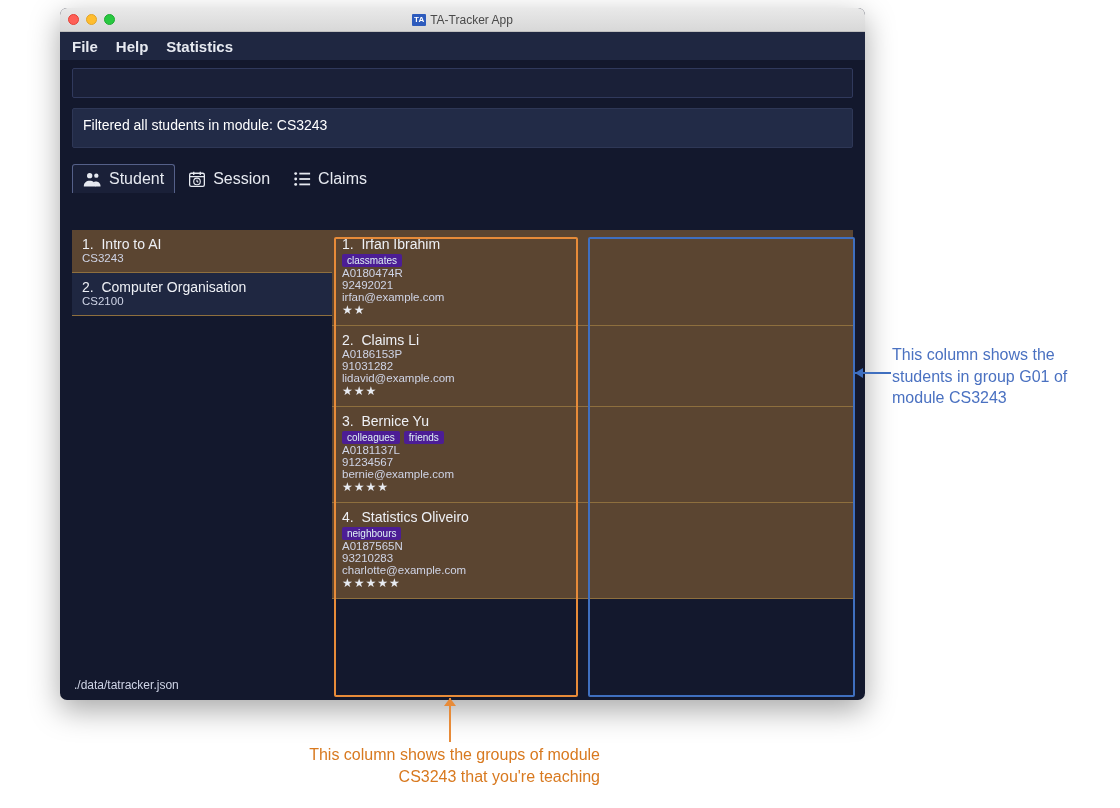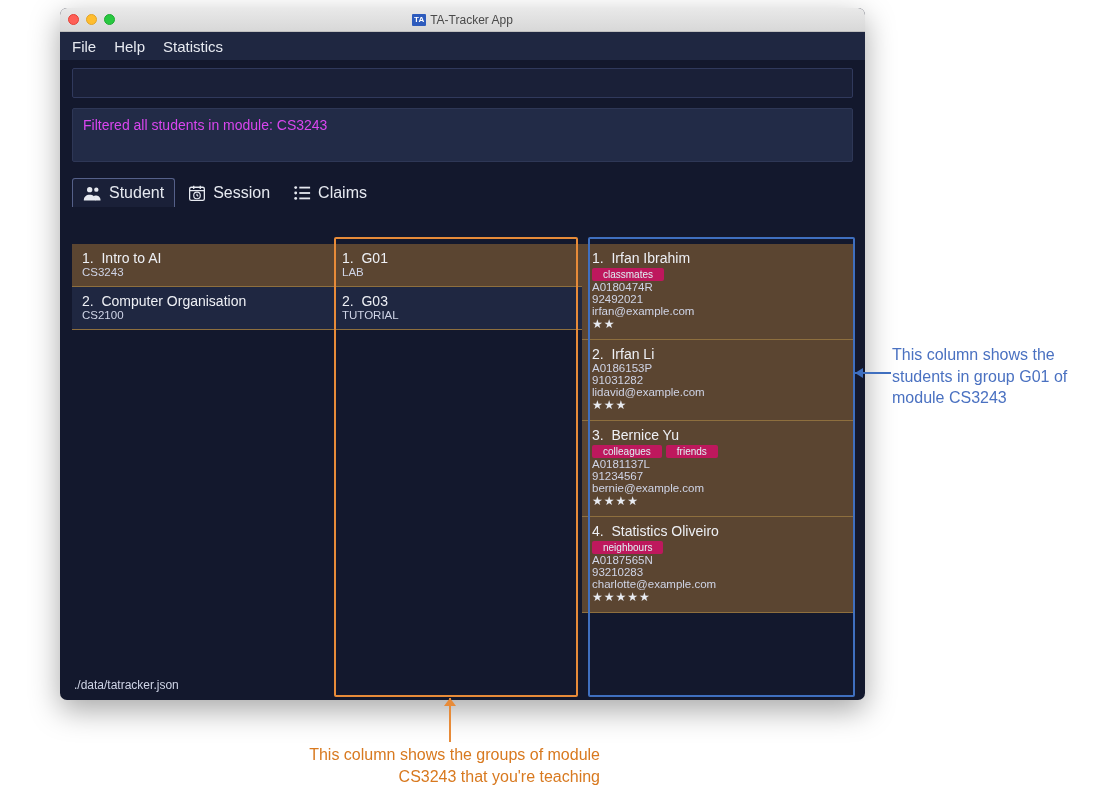--- a/index.html
+++ b/index.html
@@ -51,40 +51,40 @@
   .menubar {
     height: 28px;
     background: #1f2741;
     display: flex;
     align-items: center;
     padding: 0 12px;
     gap: 18px;
     color: #e6e9f0;
     font-size: 15px;
   }
-  .menubar span { cursor: default; }
+  .menubar span { cursor: default; font-weight: bold; }
 
   .cmdwrap { padding: 8px 12px 4px; }
   .cmdinput {
     width: 100%; height: 30px;
     background: #1a2038;
     border: 1px solid #30395c;
     border-radius: 2px;
     color: #fff;
     padding: 0 6px;
     font-size: 14px;
   }
 
   .resultwrap { padding: 6px 12px 10px; }
   .resultbox {
-    width: 100%; height: 54px;
+    width: 100%; height: 40px;
     background: #222b47;
     border: 1px solid #2e3756;
     border-radius: 2px;
-    color: #d946ef;
+    color: #ffffff;
     padding: 8px 10px;
     font-size: 14px;
   }
 
   .tabs {
     display: flex;
     gap: 2px;
     padding: 0 12px;
     margin-top: 6px;
     color: #e6e9f0;
@@ -120,24 +120,24 @@
     padding: 6px 10px 8px;
     font-size: 13px;
     color: #eef0f5;
   }
   .listitem.sel { background: #5b4531; }
   .listitem.unsel { background: #1f2741; }
   .listitem .line1 { font-size: 14px; }
   .listitem .sub { font-size: 11.5px; color: #cfd4e6; }
   .listitem .tag {
     display: inline-block;
-    background: #be185d;
+    background: #4c1d95;
     color: #dff2f5;
     font-size: 10px;
-    padding: 1px 11px;
+    padding: 1px 5px;
     border-radius: 2px;
     margin-right: 4px;
     margin-top: 2px;
   }
   .listitem .stars { letter-spacing: 1px; font-size: 12px; color: #e8ebf1; }
 
   .statusbar {
     padding: 4px 14px 8px;
     color: #cfd4e6;
     font-size: 12px;
@@ -230,41 +230,31 @@
     <div class="col modules" id="col-modules">
         <div class="listitem sel">
           <div class="line1"><span>1.</span>&nbsp; <span>Intro to AI</span></div>
           <div class="sub">CS3243</div>
         </div>
         <div class="listitem unsel">
           <div class="line1"><span>2.</span>&nbsp; <span>Computer Organisation</span></div>
           <div class="sub">CS2100</div>
         </div>
       </div>
-    <div class="col groups" id="col-groups">
-        <div class="listitem sel">
-          <div class="line1"><span>1.</span>&nbsp; <span>G01</span></div>
-          <div class="sub">LAB</div>
-        </div>
-        <div class="listitem unsel">
-          <div class="line1"><span>2.</span>&nbsp; <span>G03</span></div>
-          <div class="sub">TUTORIAL</div>
-        </div>
-      </div>
     <div class="col students" id="col-students">
         <div class="listitem sel">
           <div class="line1"><span>1.</span>&nbsp; <span>Irfan Ibrahim</span></div>
           <div><span class="tag">classmates</span></div>
           <div class="sub">A0180474R</div>
           <div class="sub">92492021</div>
           <div class="sub">irfan@example.com</div>
           <div class="stars">★★</div>
         </div>
         <div class="listitem sel">
-          <div class="line1"><span>2.</span>&nbsp; <span>Irfan Li</span></div>
+          <div class="line1"><span>2.</span>&nbsp; <span>Claims Li</span></div>
           <div class="sub">A0186153P</div>
           <div class="sub">91031282</div>
           <div class="sub">lidavid@example.com</div>
           <div class="stars">★★★</div>
         </div>
         <div class="listitem sel">
           <div class="line1"><span>3.</span>&nbsp; <span>Bernice Yu</span></div>
           <div><span class="tag">colleagues</span><span class="tag">friends</span></div>
           <div class="sub">A0181137L</div>
           <div class="sub">91234567</div>

